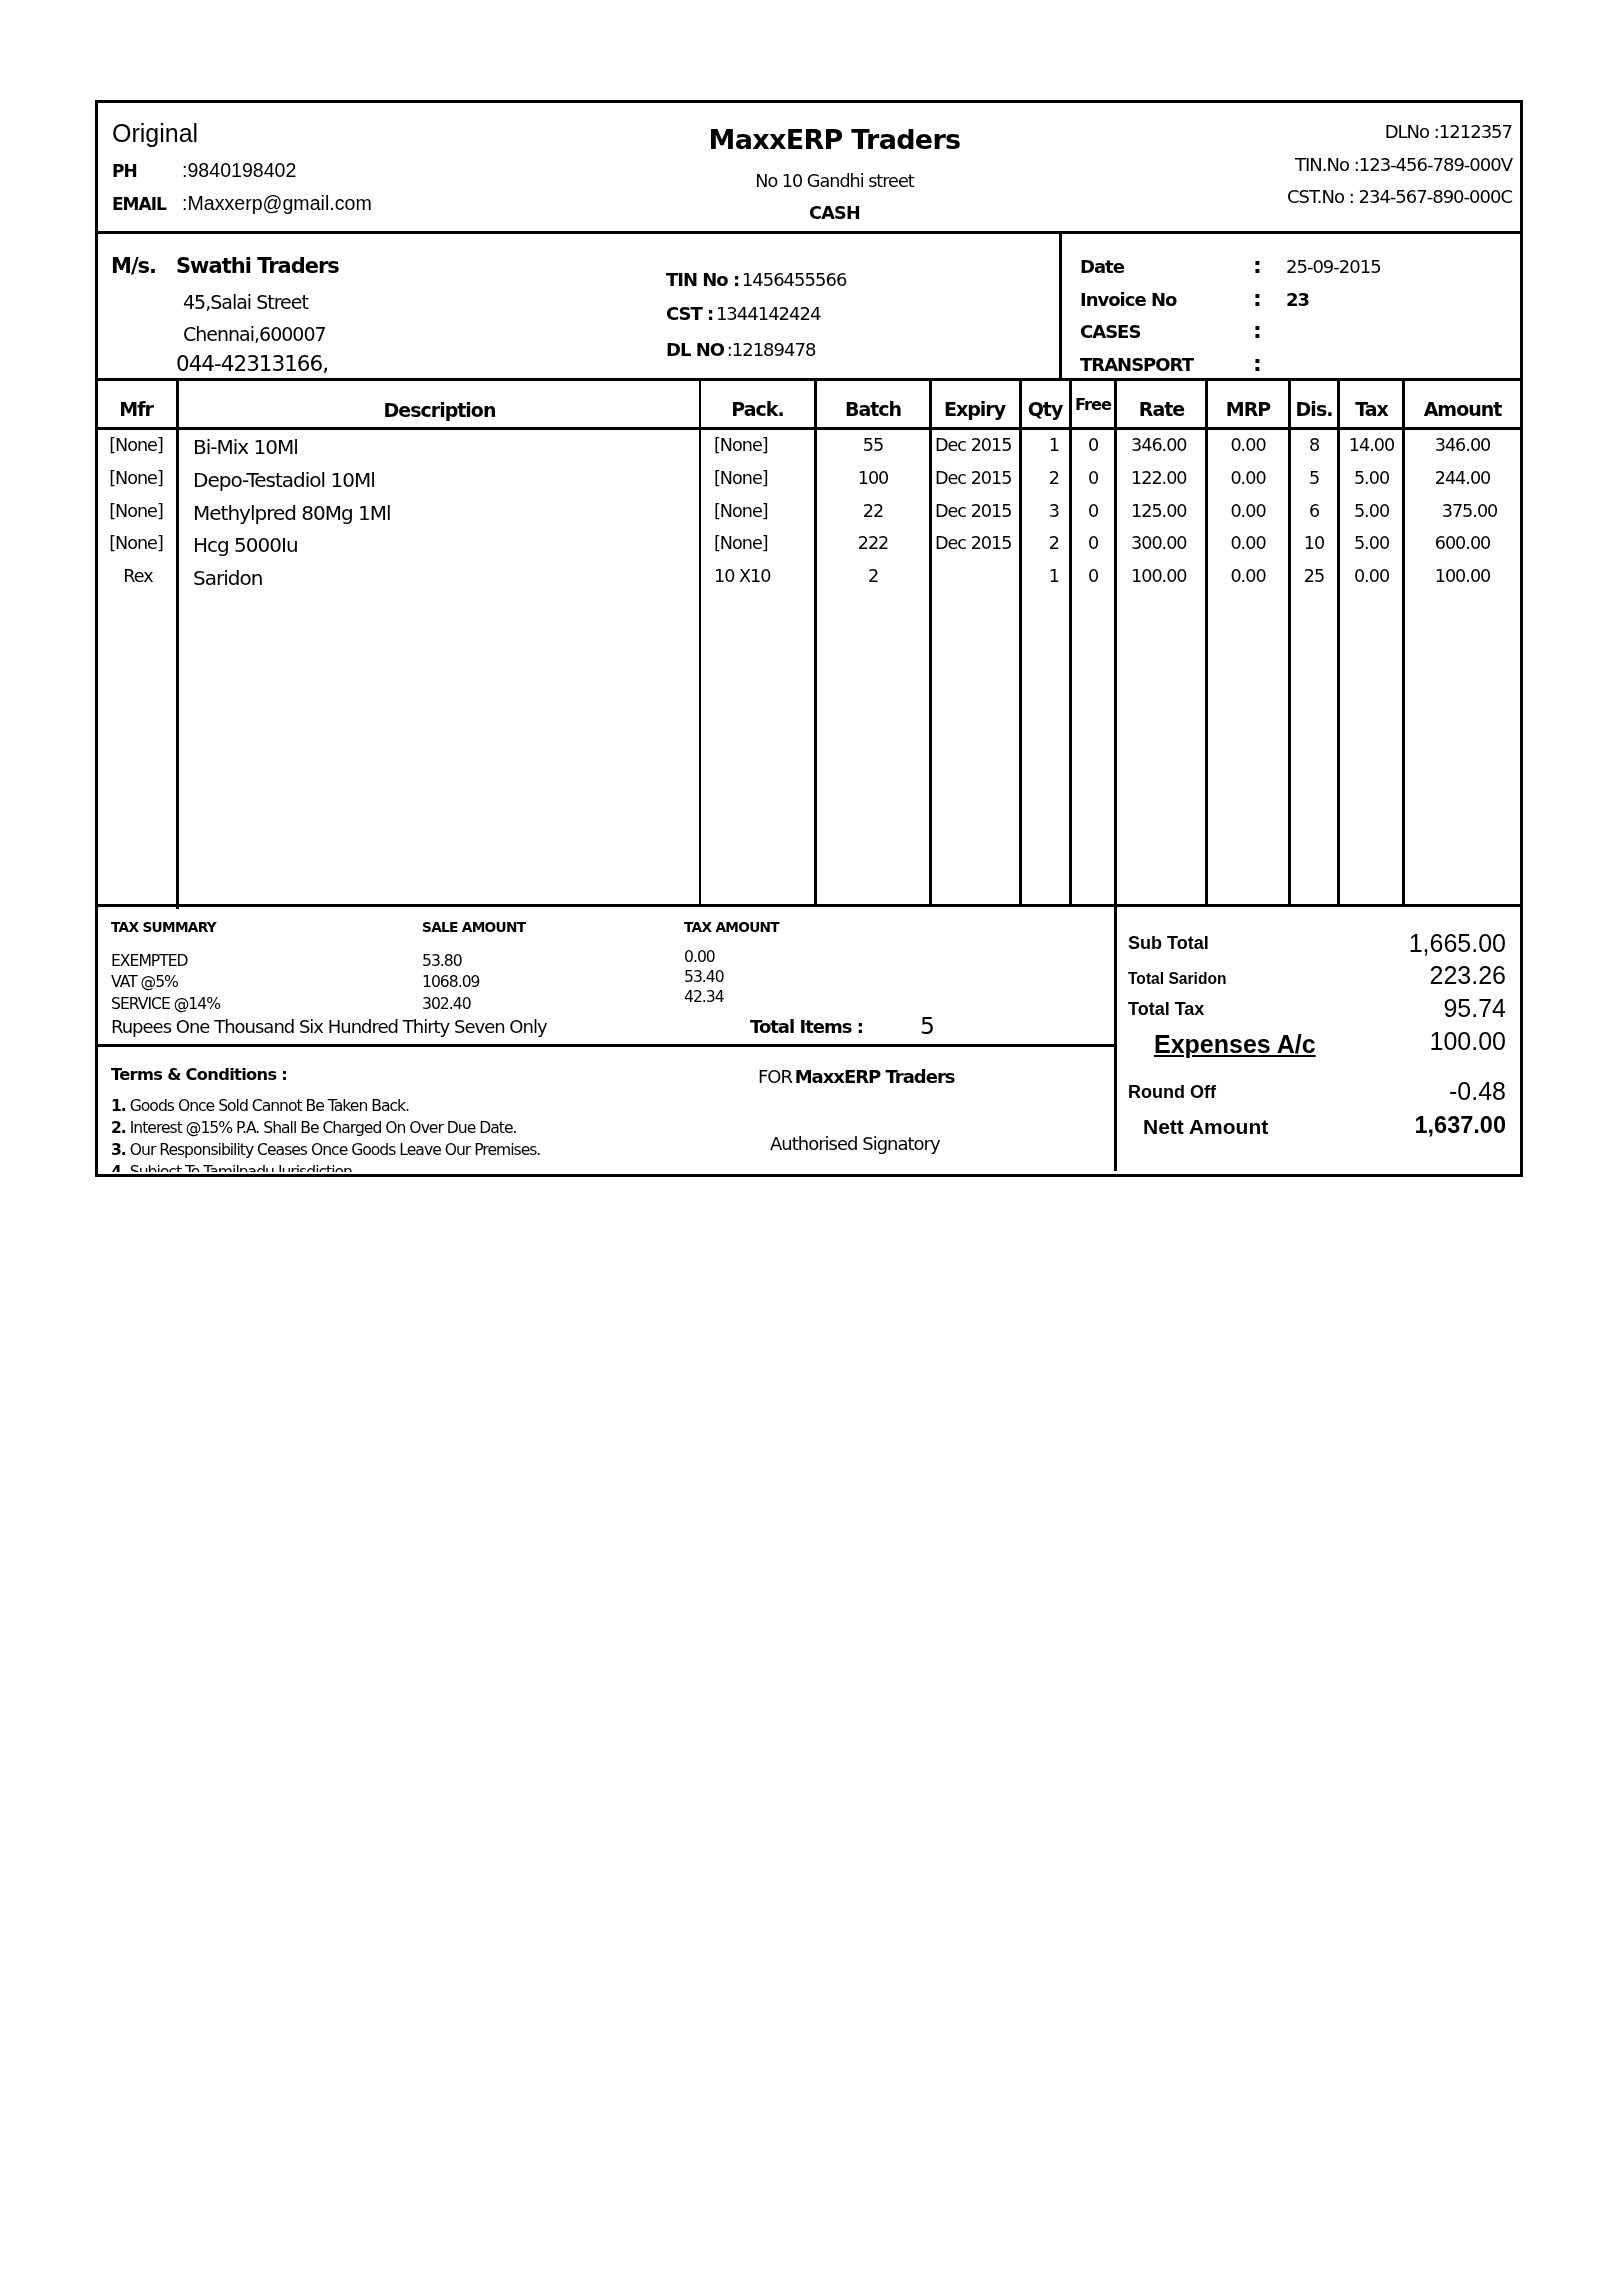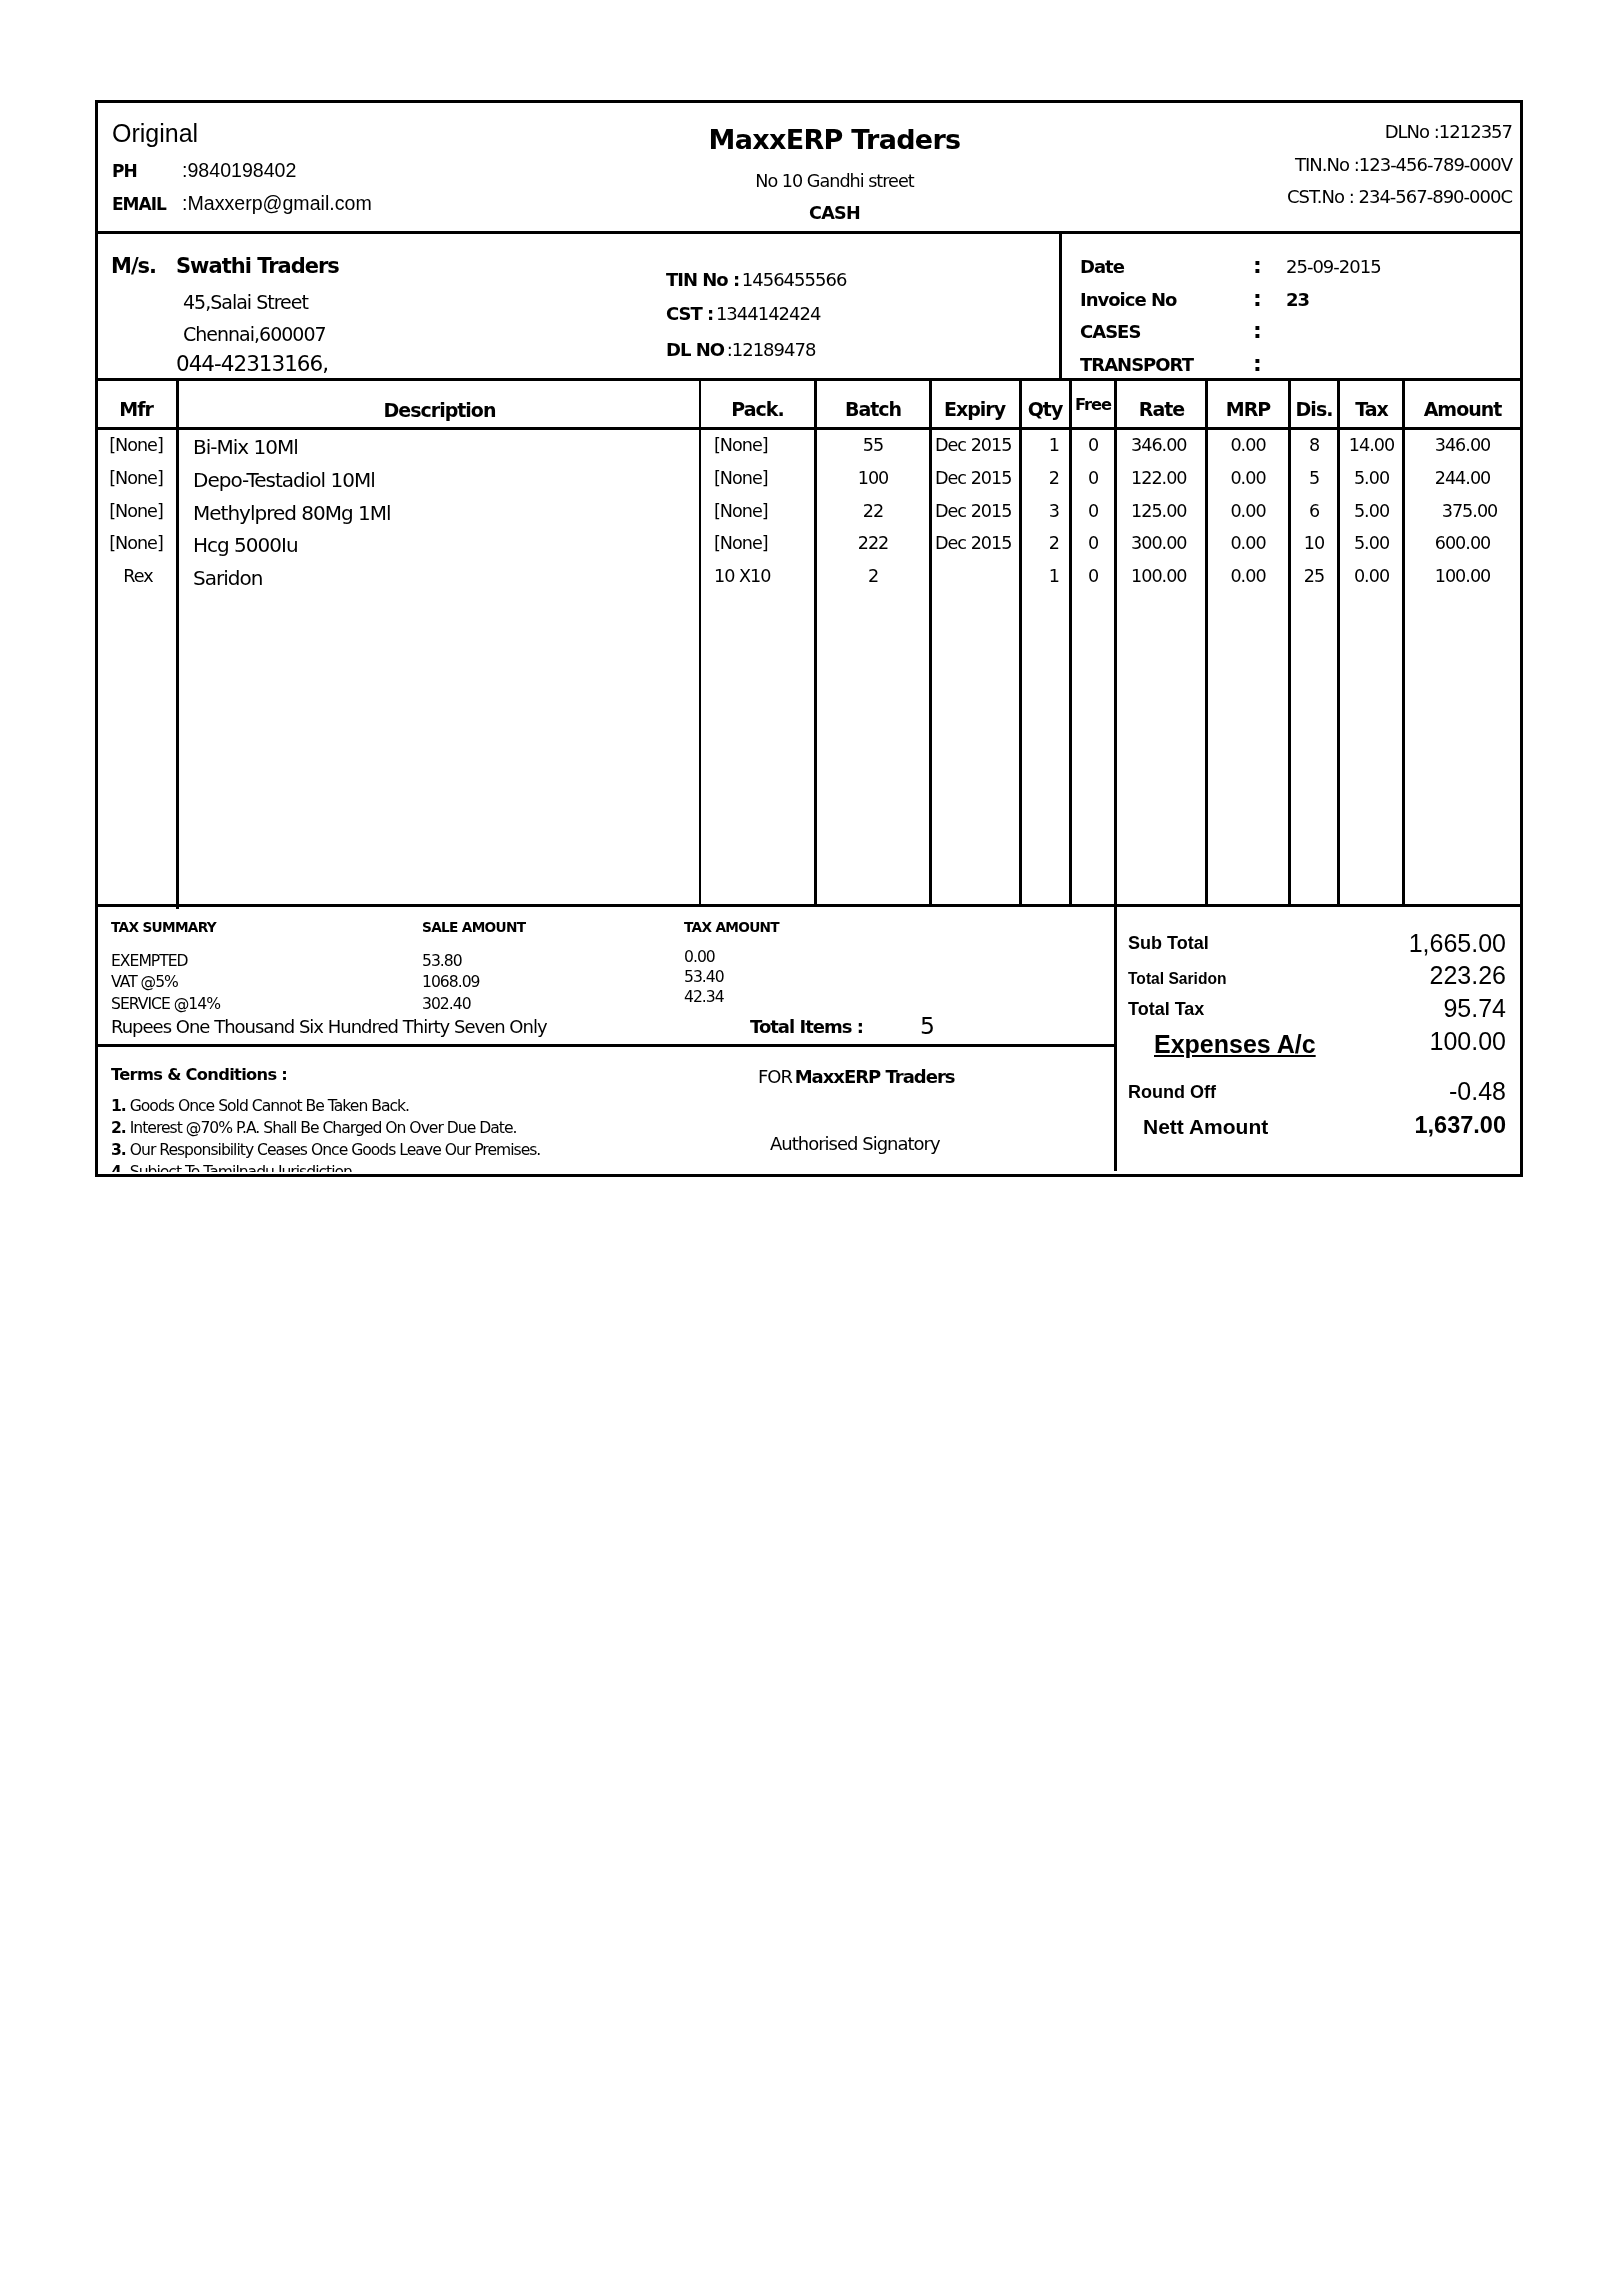--- a/index.html
+++ b/index.html
@@ -207,21 +207,21 @@
 <div class="abs sans b" style="left:1154px;top:1030px;font-size:25px;text-decoration:underline;">Expenses A/c</div>
 <div class="abs sans r" style="right:110px;top:1027px;font-size:25px;">100.00</div>
 <div class="abs sans b" style="left:1128px;top:1082px;font-size:18px;">Round Off</div>
 <div class="abs sans r" style="right:110px;top:1077px;font-size:25px;">-0.48</div>
 <div class="abs sans b" style="left:1143px;top:1115px;font-size:21px;">Nett Amount</div>
 <div class="abs sans b r" style="right:110px;top:1112px;font-size:23.5px;">1,637.00</div>
 
 <div class="abs lbl" style="left:111px;top:1065px;font-size:16.3px;letter-spacing:-0.7px;">Terms &amp; Conditions :</div>
 <div id="terms-list" style="position:absolute;left:111px;top:1097px;width:978px;height:75px;overflow:hidden;">
     <div style="position: absolute; left: 0px; top: 0px; white-space: nowrap;"><span class="lbl" style="font-size: 15.6px;">1.</span><span class="val" style="font-size: 15.6px; white-space: pre;"> Goods Once Sold Cannot Be Taken Back.</span></div>
-    <div style="position: absolute; left: 0px; top: 22px; white-space: nowrap;"><span class="lbl" style="font-size: 15.6px;">2.</span><span class="val" style="font-size: 15.6px; white-space: pre;"> Interest @70% P.A. Shall Be Charged On Over Due Date.</span></div>
+    <div style="position: absolute; left: 0px; top: 22px; white-space: nowrap;"><span class="lbl" style="font-size: 15.6px;">2.</span><span class="val" style="font-size: 15.6px; white-space: pre;"> Interest @15% P.A. Shall Be Charged On Over Due Date.</span></div>
     <div style="position: absolute; left: 0px; top: 44px; white-space: nowrap;"><span class="lbl" style="font-size: 15.6px;">3.</span><span class="val" style="font-size: 15.6px; white-space: pre;"> Our Responsibility Ceases Once Goods Leave Our Premises.</span></div>
     <div style="position: absolute; left: 0px; top: 66px; white-space: nowrap;"><span class="lbl" style="font-size: 15.6px;">4.</span><span class="val" style="font-size: 15.6px; white-space: pre;"> Subject To Tamilnadu Jurisdiction</span></div>
   </div>
 
 <div class="abs" style="left:758px;top:1066px;">
   <span class="val" style="font-size:18px;">FOR</span>
   <span class="lbl" style="font-size:18px;">MaxxERP Traders</span>
 </div>
 <div class="abs val" style="left:770px;top:1133px;font-size:18px;">Authorised Signatory</div>
 

